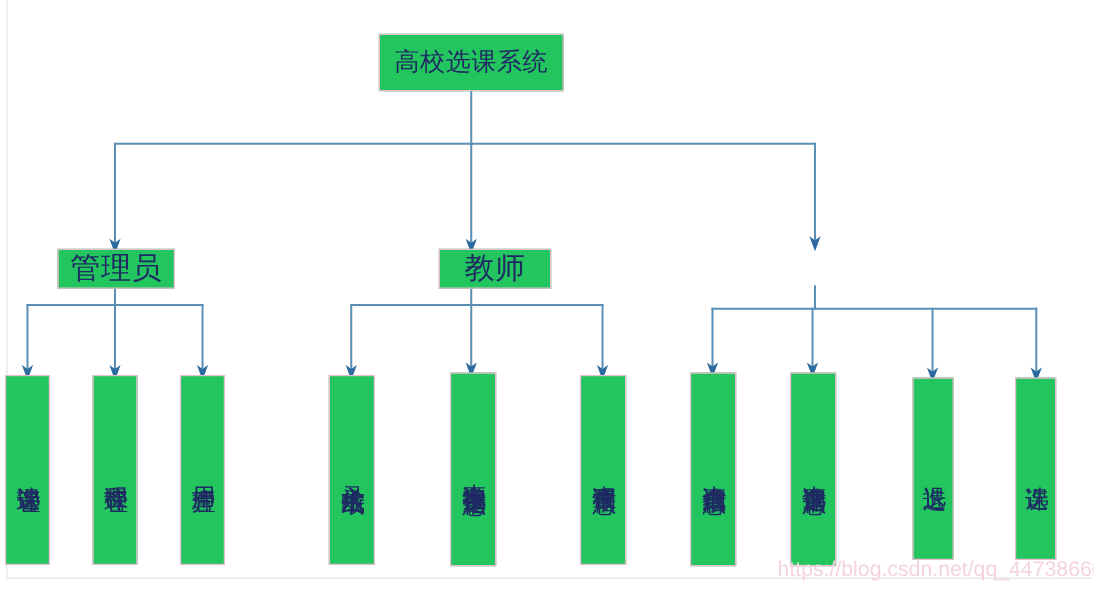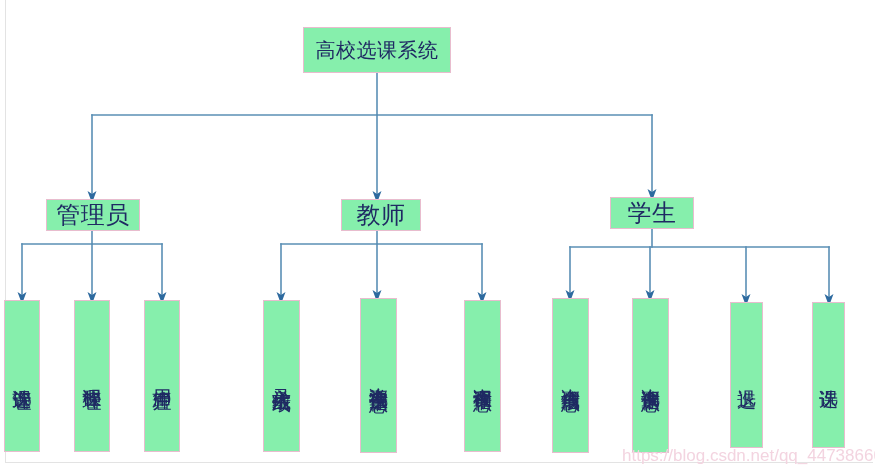--- a/index.html
+++ b/index.html
@@ -43,21 +43,21 @@
     position: absolute;
     left: 0;
     top: 0;
     width: 875px;
     height: 475px;
   }
 
   .node {
     position: absolute;
     box-sizing: border-box;
-    background: #86efac;
+    background: #22c55e;
     border: 1px solid #e8bcce;
     display: flex;
     align-items: center;
     justify-content: center;
     color: #1f2a63;
     letter-spacing: 0.5px;
   }
 
   
   .node.horizontal {
@@ -133,22 +133,21 @@
       <path d="M570,247 L570,296" marker-end="url(#arrow)"></path>
       <path d="M650,247 L650,296" marker-end="url(#arrow)"></path>
       <path d="M746,247 L746,300" marker-end="url(#arrow)"></path>
       <path d="M829,247 L829,300" marker-end="url(#arrow)"></path>
     </g>
   </svg>
 
   <div class="node horizontal root" style="left: 303px; top: 27px; width: 148px; height: 46px;">高校选课系统</div>
 
   <div class="node horizontal" style="left: 46px; top: 199px; width: 94px; height: 32px;">管理员</div>
-  <div class="node horizontal" style="left: 341px; top: 199px; width: 80px; height: 32px;">教师</div>
-  <div class="node horizontal" style="left: 610px; top: 197px; width: 84px; height: 32px;">学生</div>
+  <div class="node horizontal" style="left: 351px; top: 199px; width: 90px; height: 32px;">教师</div>
 
   <div class="node vertical" style="left: 4px; top: 300px; width: 36px; height: 152px;">选课管理</div>
   <div class="node vertical" style="left: 74px; top: 300px; width: 36px; height: 152px;">课程管理</div>
   <div class="node vertical" style="left: 144px; top: 300px; width: 36px; height: 152px;">用户管理</div>
 
   <div class="node vertical" style="left: 263px; top: 300px; width: 37px; height: 152px;">录入学生成绩</div>
   <div class="node vertical" style="left: 360px; top: 298px; width: 37px; height: 155px;">查询学生选课信息</div>
   <div class="node vertical" style="left: 464px; top: 300px; width: 37px; height: 152px;">查询课程信息</div>
 
   <div class="node vertical" style="left: 552px; top: 298px; width: 37px; height: 155px;">查询成绩信息</div>

